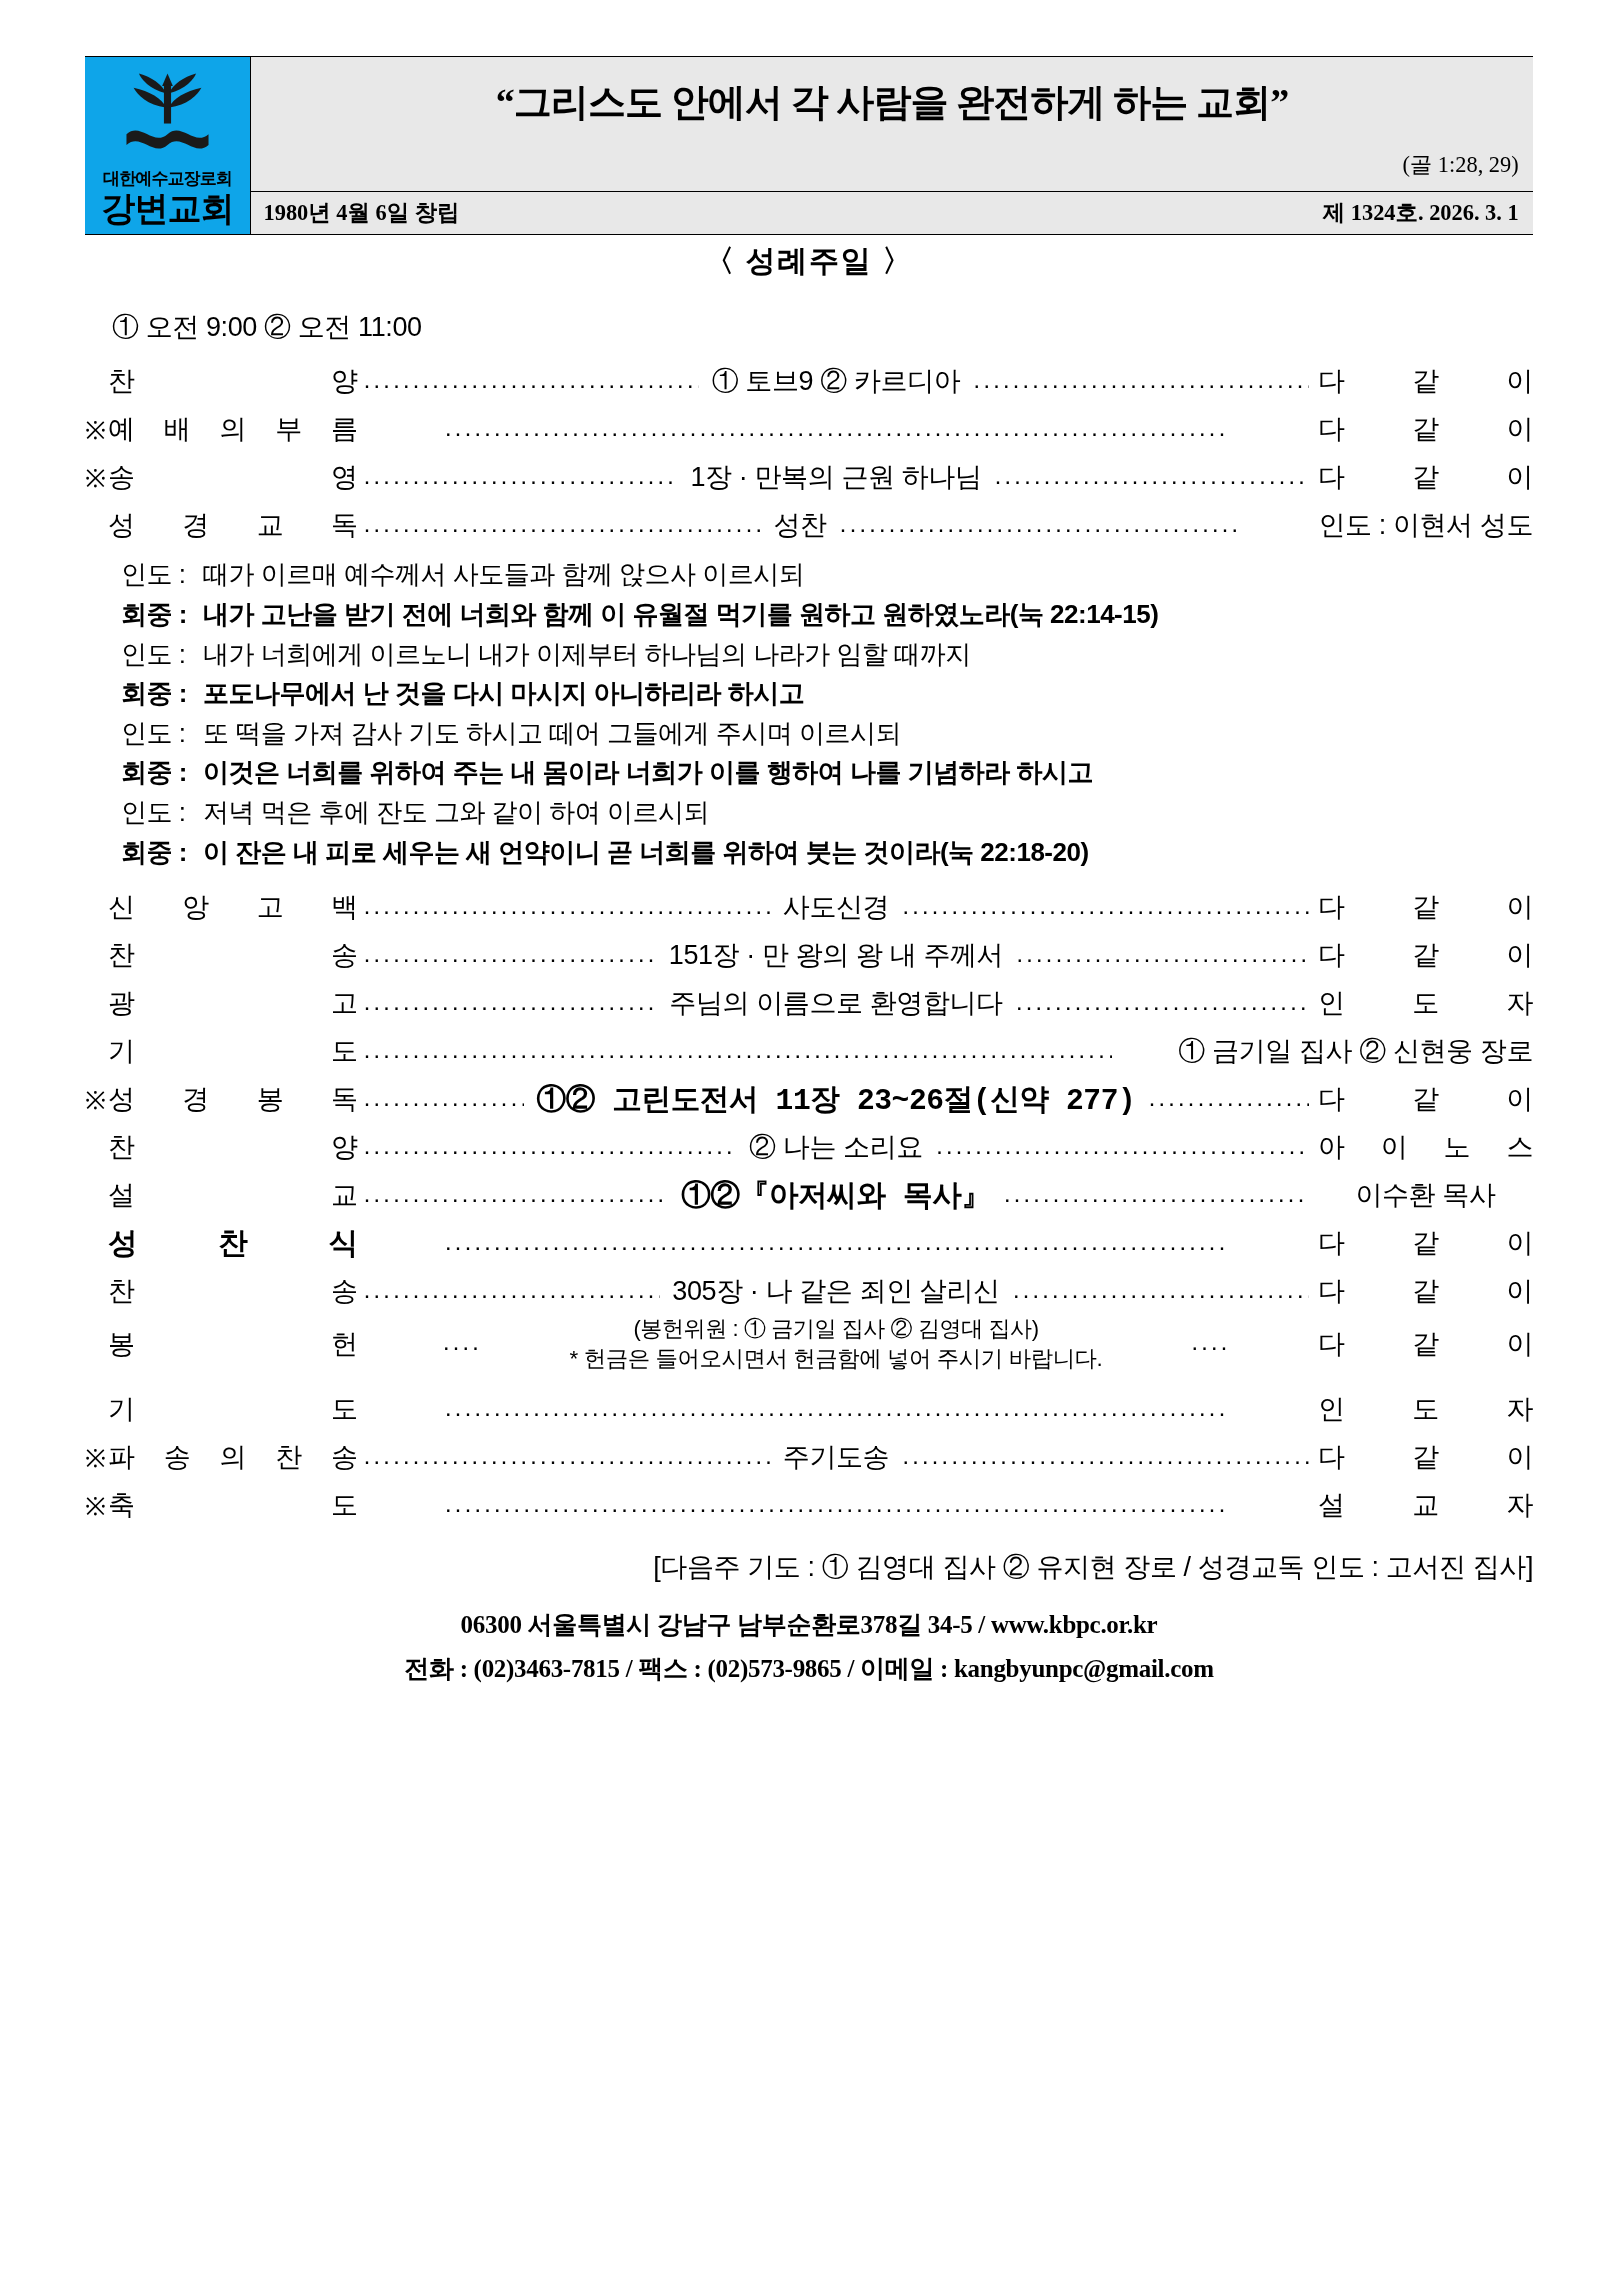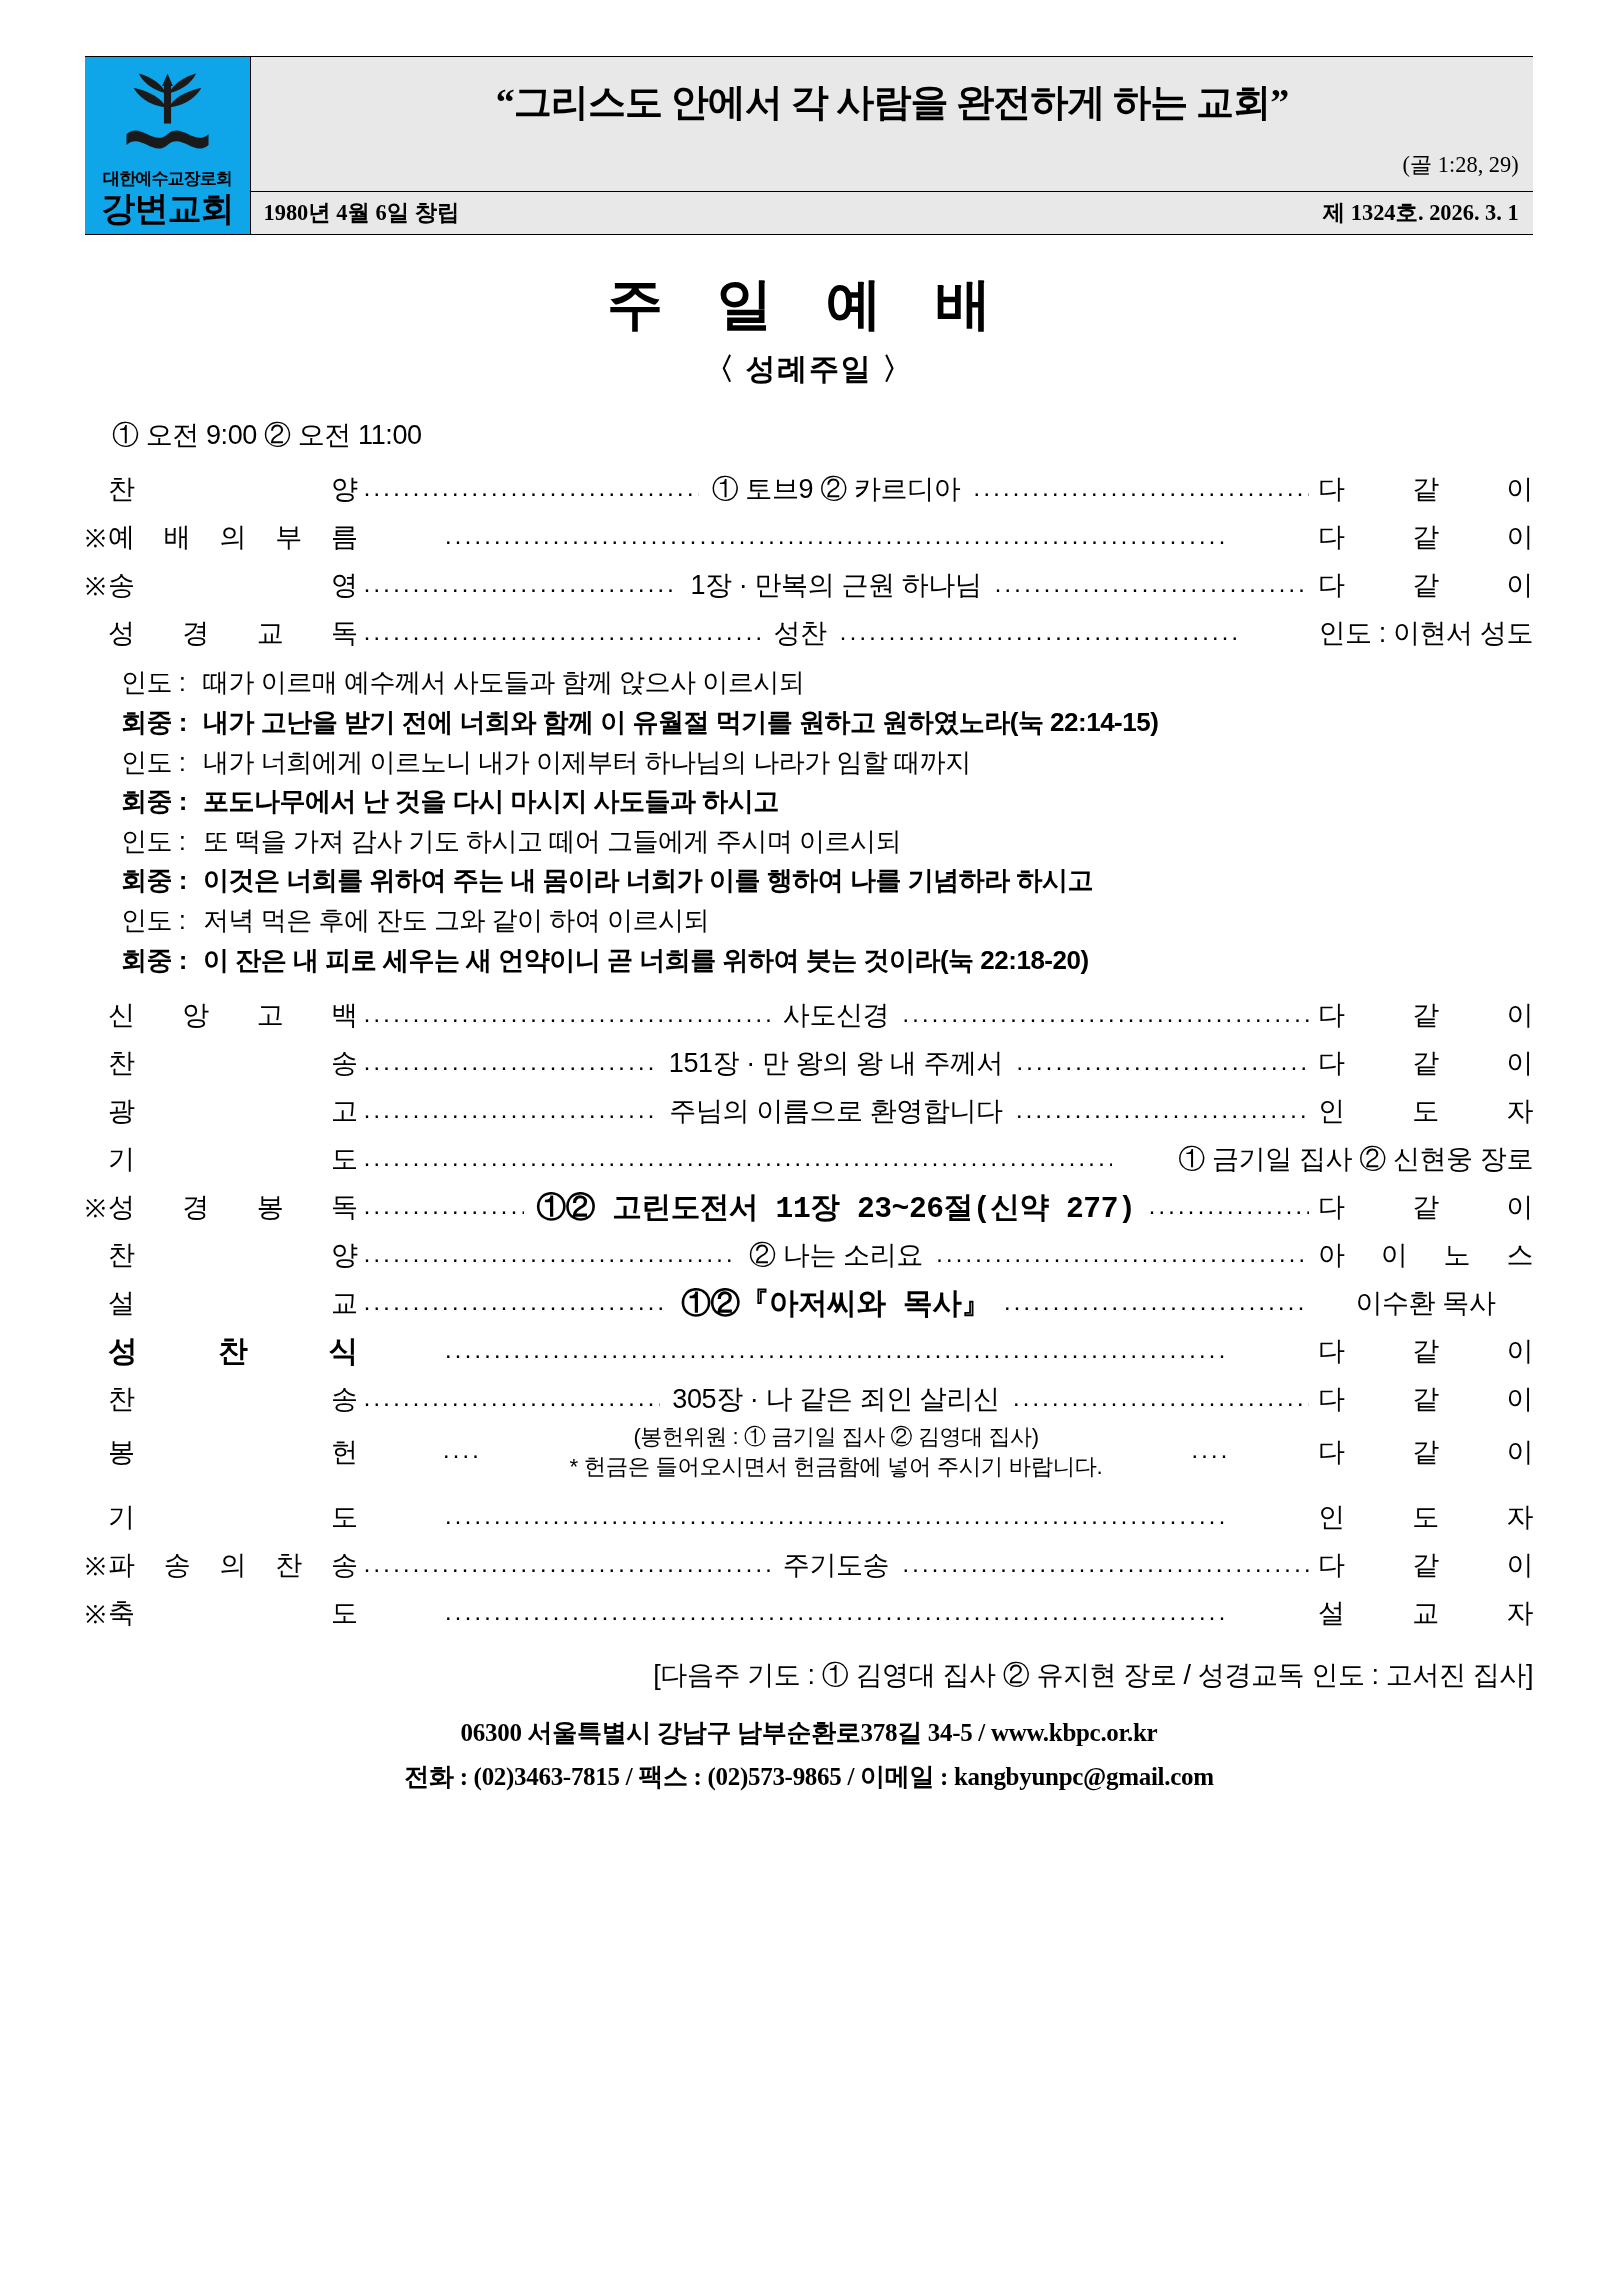--- a/index.html
+++ b/index.html
@@ -253,21 +253,20 @@
     <div class="header-right">
       <div class="slogan">“그리스도 안에서 각 사람을 완전하게 하는 교회”</div>
       <div class="slogan-ref">(골 1:28, 29)</div>
       <div class="header-meta">
         <div>1980년 4월 6일 창립</div>
         <div>제 1324호. 2026. 3. 1</div>
       </div>
     </div>
   </div>
 
-  <div class="title">주 일 예 배</div>
   <div class="subtitle">〈 성례주일 〉</div>
 
   <div class="times">① 오전 9:00  ② 오전 11:00</div>
 
   <div class="order" id="order1">
       <div class="row">
         <div class="mark"></div>
         <div class="label">
           <span>찬</span>
           <span>양</span>
@@ -324,21 +323,21 @@
         <div class="mid">성찬</div>
         <div class="dots">················································································</div>
         <div class="who mid-wide">인도 : 이현서 성도</div>
       </div>
     </div>
 
   <div class="reading" id="reading">
       <div class="r-lead"><span class="tag">인도 :</span><span>때가 이르매 예수께서 사도들과 함께 앉으사 이르시되</span></div>
       <div class="r-cong"><span class="tag">회중 :</span><span>내가 고난을 받기 전에 너희와 함께 이 유월절 먹기를 원하고 원하였노라(눅 22:14-15)</span></div>
       <div class="r-lead"><span class="tag">인도 :</span><span>내가 너희에게 이르노니 내가 이제부터 하나님의 나라가 임할 때까지</span></div>
-      <div class="r-cong"><span class="tag">회중 :</span><span>포도나무에서 난 것을 다시 마시지 사도들과 하시고</span></div>
+      <div class="r-cong"><span class="tag">회중 :</span><span>포도나무에서 난 것을 다시 마시지 아니하리라 하시고</span></div>
       <div class="r-lead"><span class="tag">인도 :</span><span>또 떡을 가져 감사 기도 하시고 떼어 그들에게 주시며 이르시되</span></div>
       <div class="r-cong"><span class="tag">회중 :</span><span>이것은 너희를 위하여 주는 내 몸이라 너희가 이를 행하여 나를 기념하라 하시고</span></div>
       <div class="r-lead"><span class="tag">인도 :</span><span>저녁 먹은 후에 잔도 그와 같이 하여 이르시되</span></div>
       <div class="r-cong"><span class="tag">회중 :</span><span>이 잔은 내 피로 세우는 새 언약이니 곧 너희를 위하여 붓는 것이라(눅 22:18-20)</span></div>
     </div>
 
   <div class="order" id="order2">
       <div class="row">
         <div class="mark"></div>
         <div class="label">

